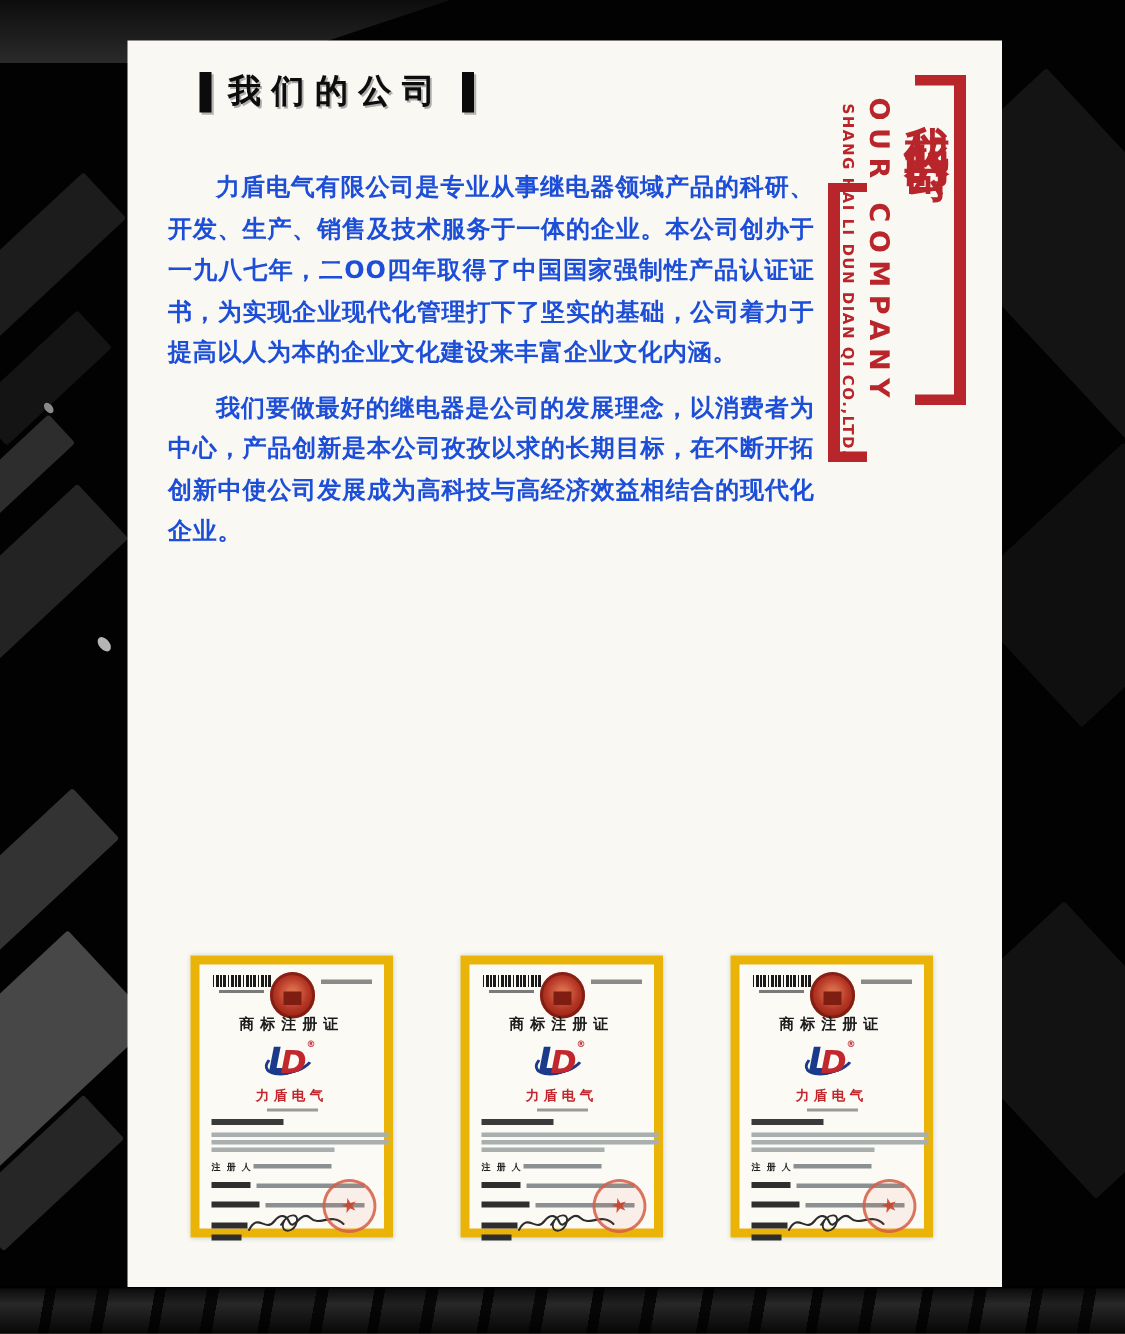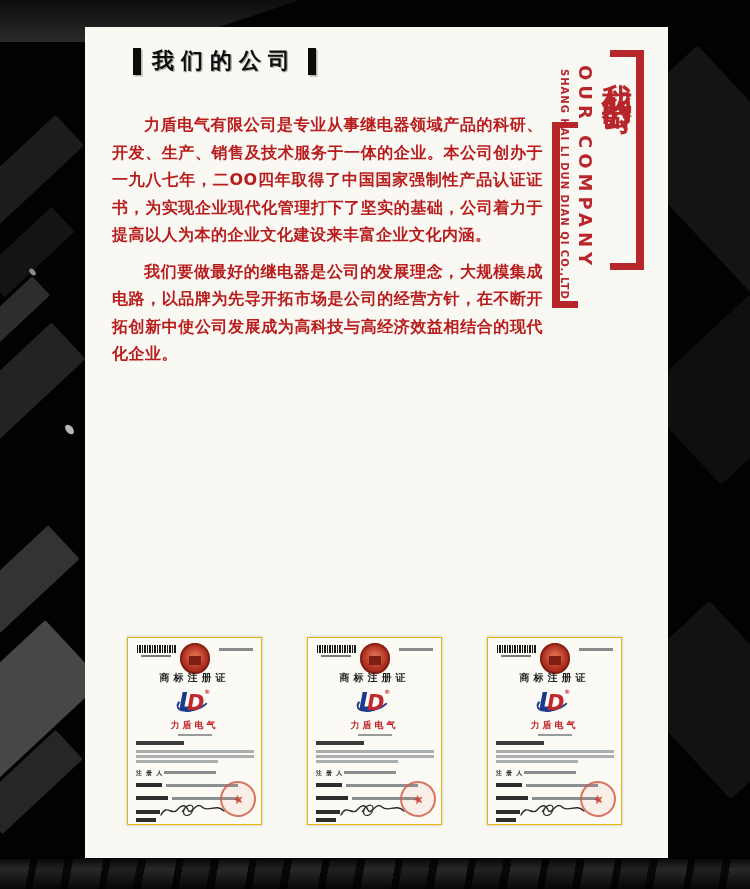--- a/index.html
+++ b/index.html
@@ -38,36 +38,36 @@
   
   .card{position:absolute;left:85px;top:27px;width:583px;height:831px;background:#f9f8f3;}
 
   .header{position:absolute;left:48px;top:19px;display:flex;align-items:center;gap:11px;}
   .hbar{width:8px;height:27px;background:#0b0b0b;box-shadow:1.5px 1.5px 0 rgba(0,0,0,.28);}
   .htitle{font-size:22px;font-weight:bold;color:#0d0d0d;letter-spacing:7px;
     text-shadow:1.2px 1.2px 0 rgba(110,110,110,.55);white-space:nowrap;}
 
   .intro{position:absolute;left:27px;top:84px;width:431px;}
   .intro p{font-size:16px;line-height:27.5px;text-align:justify;text-indent:2em;
-    color:#b91c1c;font-weight:600;letter-spacing:.5px;margin:0 0 9px;}
+    color:#1d4ed8;font-weight:600;letter-spacing:.5px;margin:0 0 9px;}
 
   
   .vtext{position:absolute;writing-mode:vertical-rl;color:var(--red);font-weight:bold;white-space:nowrap;}
   .brand-cn{left:511px;top:32px;font-size:30px;letter-spacing:6px;}
   .brand-en{left:490px;top:38px;font-size:18px;letter-spacing:5px;}
   .brand-co{left:474px;top:42px;font-size:10px;letter-spacing:1px;}
   .bracket-tr{position:absolute;left:525px;top:23px;width:34px;height:220px;
     border-top:7px solid var(--red);border-right:8px solid var(--red);border-bottom:7px solid var(--red);}
   .bracket-bl{position:absolute;left:467px;top:95px;width:26px;height:186px;
     border-top:6px solid var(--red);border-left:8px solid var(--red);border-bottom:7px solid var(--red);}
 
   
   .certs{position:absolute;left:42px;top:610px;display:flex;gap:45px;}
   .cert{position:relative;width:135px;height:188px;background:#fbfaf5;
-    border:1px solid #eab308;box-shadow:0 0 3px rgba(70,110,120,.35);flex:0 0 auto;}
+    border:6px solid #eab308;box-shadow:0 0 3px rgba(70,110,120,.35);flex:0 0 auto;}
   .barcode{position:absolute;left:9px;top:7px;width:40px;height:8px;
     background:repeating-linear-gradient(90deg,#1a1a1a 0 1px,#fbfaf5 1px 2px,#1a1a1a 2px 4px,#fbfaf5 4px 5px);}
   .barcode-num{position:absolute;left:13px;top:17px;width:30px;height:2px;background:#7a7a7a;}
   .emblem{position:absolute;left:50%;transform:translateX(-50%);top:5px;width:30px;height:31px;border-radius:50%;
     background:radial-gradient(circle at 50% 45%,#d96a4a 14%,#b43524 48%,#8e2015 80%);
     box-shadow:inset 0 0 0 2px rgba(110,20,10,.55);}
   .emblem::after{content:"";position:absolute;left:9px;top:13px;width:12px;height:9px;background:#7e1d12;}
   .certno{position:absolute;right:8px;top:10px;width:34px;height:3px;background:#8a8a8a;}
   .cert-title{position:absolute;left:0;top:33px;width:100%;text-align:center;
     font-size:10px;font-weight:bold;color:#1c1c1c;letter-spacing:4px;}
@@ -127,21 +127,21 @@
     </div>
 
     <div class="bracket-tr"></div>
     <div class="vtext brand-cn">我们的公司</div>
     <div class="vtext brand-en">OUR COMPANY</div>
     <div class="vtext brand-co">SHANG HAI LI DUN DIAN QI CO.,LTD.</div>
     <div class="bracket-bl"></div>
 
     <div class="intro">
       <p>力盾电气有限公司是专业从事继电器领域产品的科研、开发、生产、销售及技术服务于一体的企业。本公司创办于一九八七年，二OO四年取得了中国国家强制性产品认证证书，为实现企业现代化管理打下了坚实的基础，公司着力于提高以人为本的企业文化建设来丰富企业文化内涵。</p>
-      <p>我们要做最好的继电器是公司的发展理念，大规模集成电路，以品牌为先导开拓市场是公司的经营方针，在不断开拓创新中使公司发展成为高科技与高经济效益相结合的现代化企业。</p>
+      <p>我们要做最好的继电器是公司的发展理念，以消费者为中心，产品创新是本公司孜孜以求的长期目标，在不断开拓创新中使公司发展成为高科技与高经济效益相结合的现代化企业。</p>
     </div>
 
     <div class="certs">
   <div class="cert">
     <div class="barcode"></div>
     <div class="barcode-num"></div>
     <div class="emblem"></div>
     <div class="certno"></div>
     <div class="cert-title">商标注册证</div>
     <div class="cert-logo">

